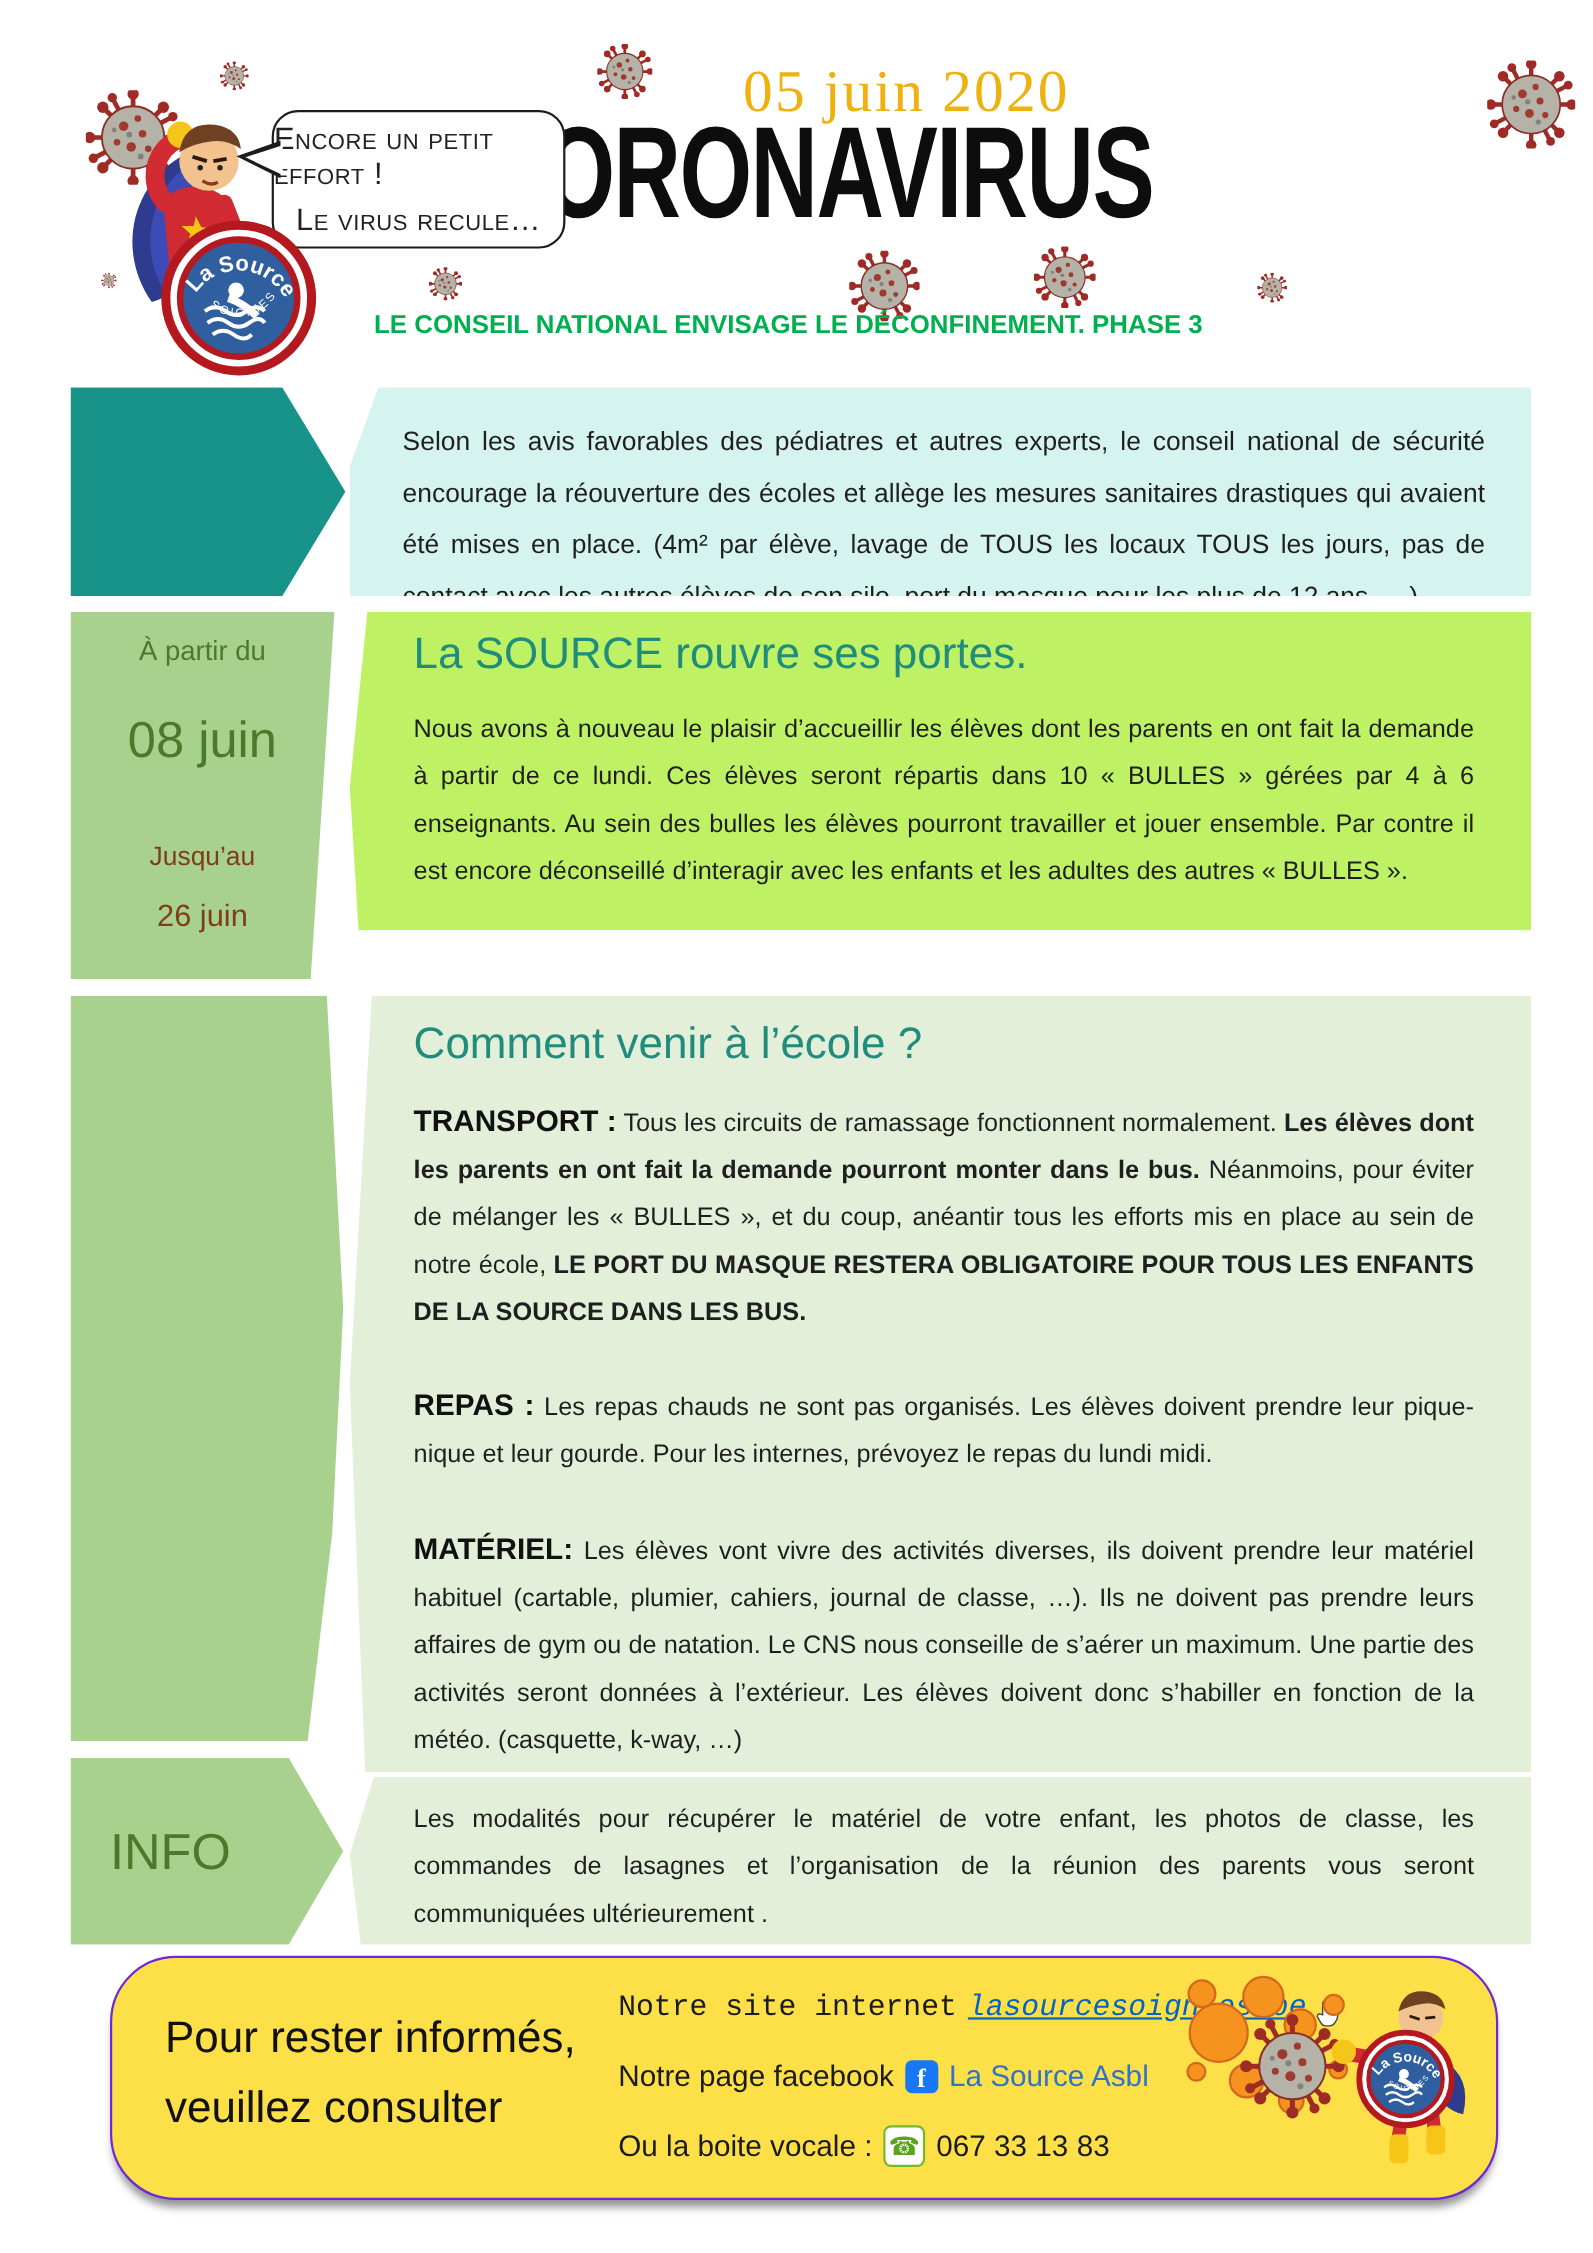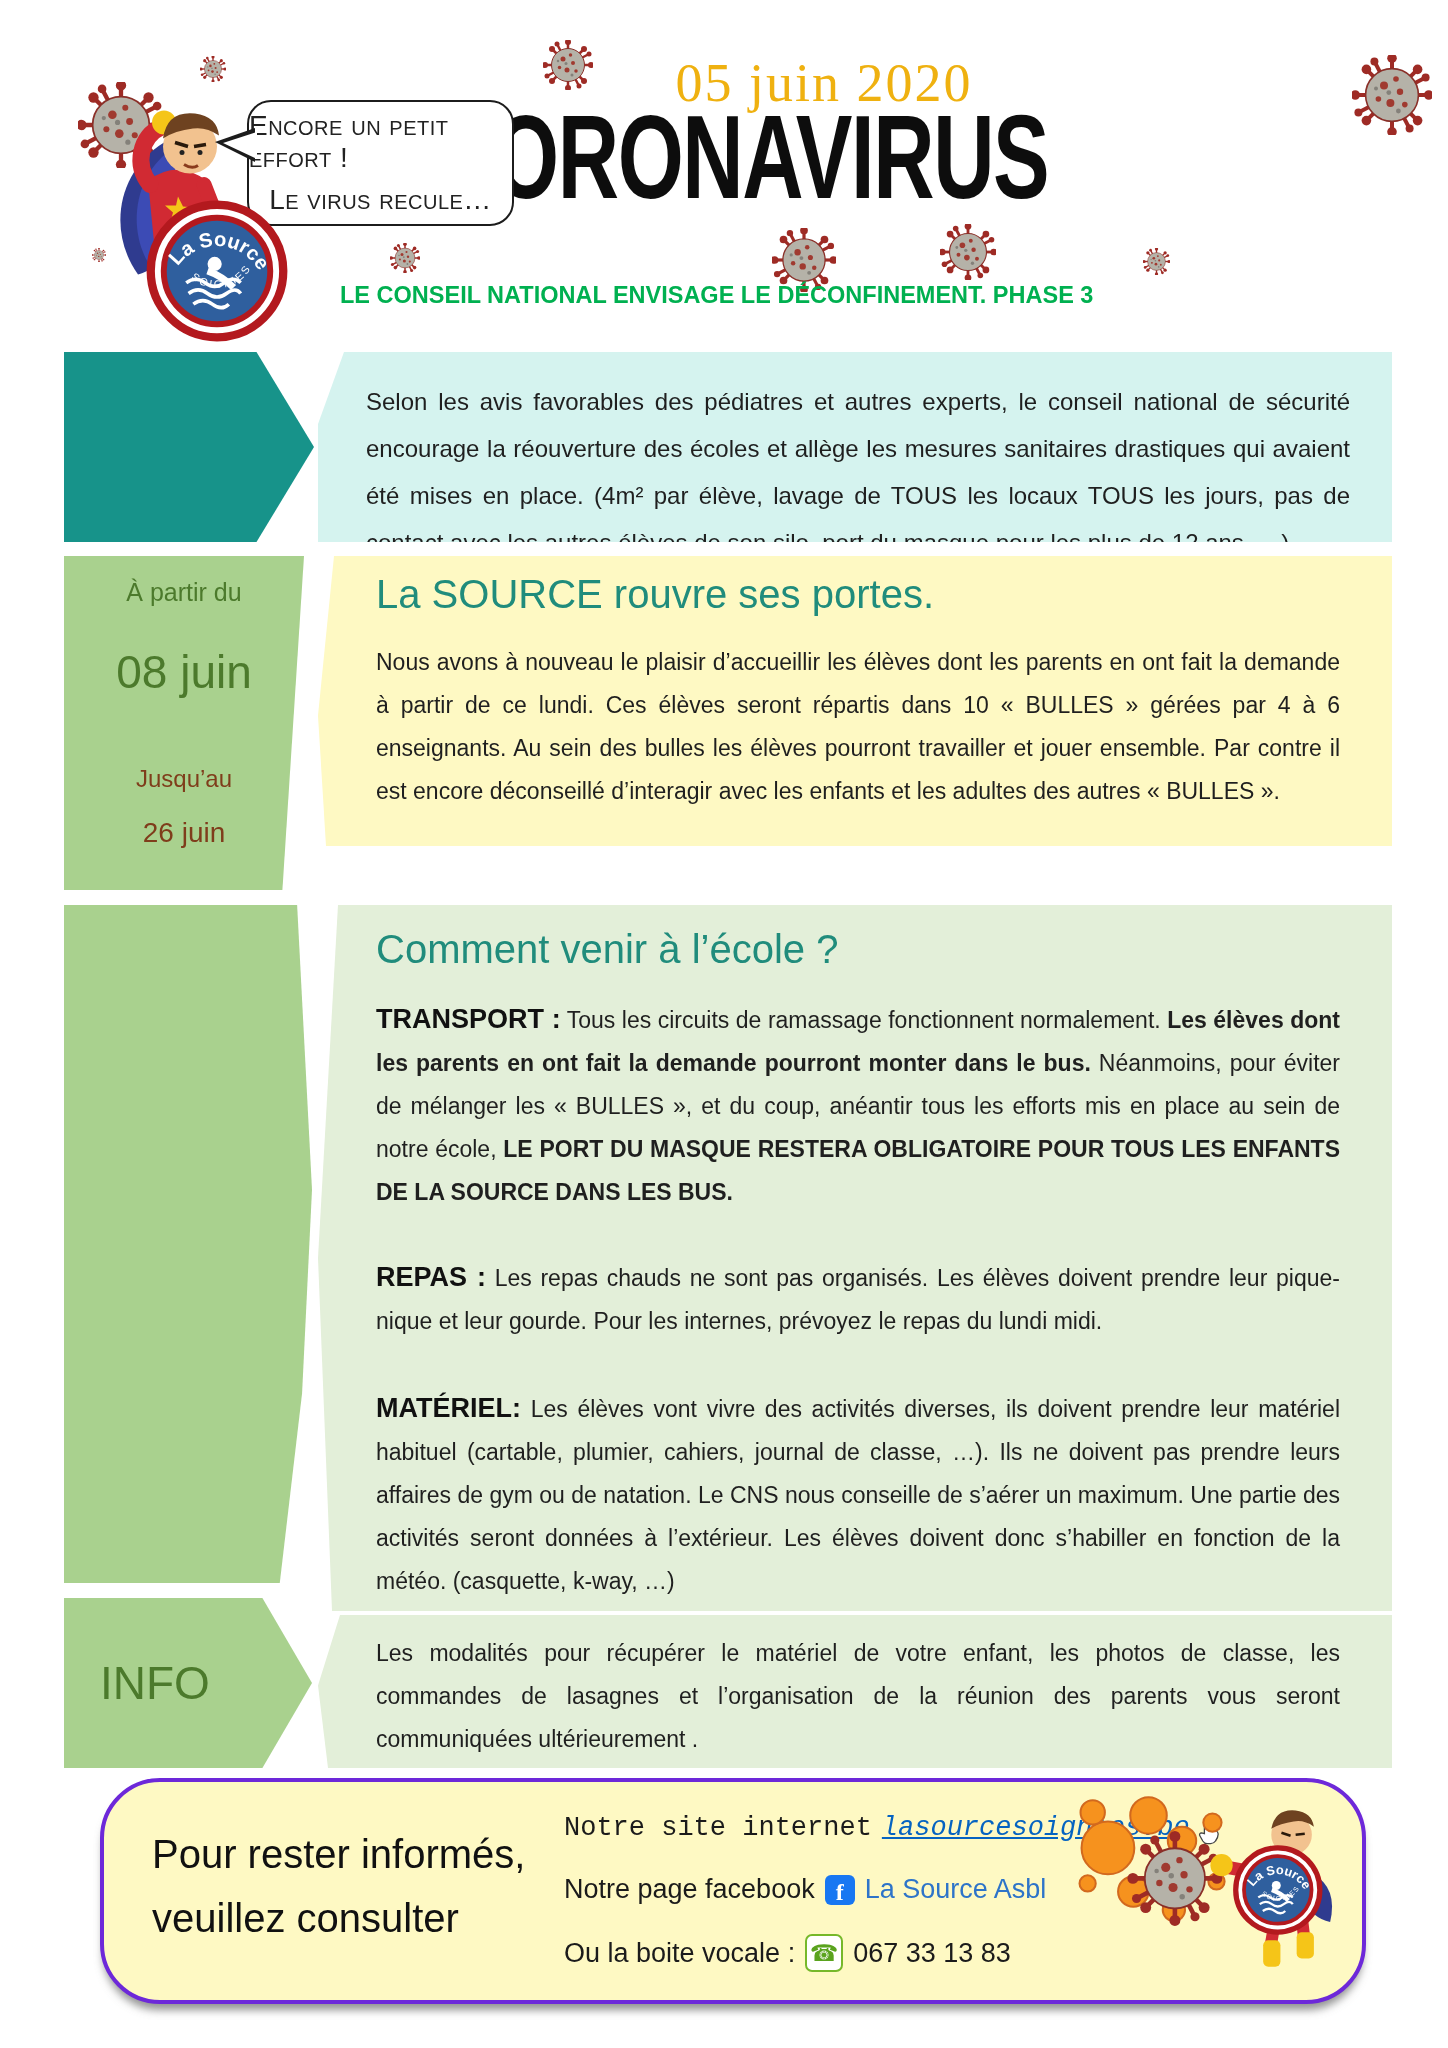--- a/index.html
+++ b/index.html
@@ -42,40 +42,40 @@
   .from-date{display:block;margin-top:38px;font-size:46px;color:#4c7a2c;}
   .until-label{display:block;margin-top:66px;font-size:24px;color:#7f3d1b;}
   .until-date{display:block;margin-top:24px;font-size:28px;color:#7f3d1b;}
   .info-label{font-size:46px;color:#4c7a2c;padding-left:36px;}
   
   .content{position:absolute;left:318px;width:1074px;box-sizing:border-box;}
   #box-intro{top:352px;height:190px;background:#d5f3ef;
              clip-path:polygon(26px 0,100% 0,100% 100%,0 100%,0 72px);
              padding:26px 42px 0 48px;}
   #box-intro .para{font-size:24px;line-height:47px;}
-  #box-reopen{top:556px;height:290px;background:#fef9c3;
+  #box-reopen{top:556px;height:290px;background:#bef264;
              clip-path:polygon(16px 0,100% 0,100% 100%,8px 100%,0 55%);
              padding:16px 52px 0 58px;}
   #box-school{top:905px;height:706px;background:#e3efd9;
              clip-path:polygon(20px 0,100% 0,100% 100%,14px 100%,0 50%);
              padding:22px 52px 0 58px;}
   #box-info{top:1615px;height:153px;background:#e3efd9;
              clip-path:polygon(22px 0,100% 0,100% 100%,10px 100%,0 46%);
              padding:17px 52px 0 58px;}
   .h-teal{font-size:40px;color:#208c7c;font-weight:400;margin:0;}
   .para{font-size:23px;line-height:43px;text-align:justify;color:#1f1f1f;}
   .lead{font-size:27px;font-weight:bold;color:#111;}
   .b{font-weight:bold;}
   #p-reopen{margin-top:24px;}
   #p-transport{margin-top:26px;}
   #p-repas{margin-top:42px;}
   #p-materiel{margin-top:44px;}
   
-  #footer-box{top:1778px;left:100px;width:1258px;height:218px;background:#fef9c3;
-      border:4px solid #6d28d9;border-radius:60px;z-index:2;
+  #footer-box{top:1778px;left:100px;width:1258px;height:218px;background:#fde047;
+      border:2px solid #6d28d9;border-radius:60px;z-index:2;
       box-shadow:0 9px 8px -3px rgba(110,110,110,.75);}
   #footer-left{position:absolute;left:48px;top:40px;font-size:40px;color:#111;line-height:64px;}
   .f-row{position:absolute;left:460px;font-size:27px;white-space:nowrap;display:flex;align-items:center;gap:10px;}
   #f-row1{top:28px;font-family:Liberation Mono, monospace;}
   #f-row2{top:92px;}
   #f-row3{top:152px;}
   .site-link{color:#0563c1;font-style:italic;text-decoration:underline;}
   .fb-badge{display:inline-flex;width:30px;height:30px;border-radius:6px;background:#1877f2;
       color:#fff;font-family:"Liberation Serif",serif;font-weight:bold;font-size:24px;
       align-items:flex-end;justify-content:center;line-height:26px;}

